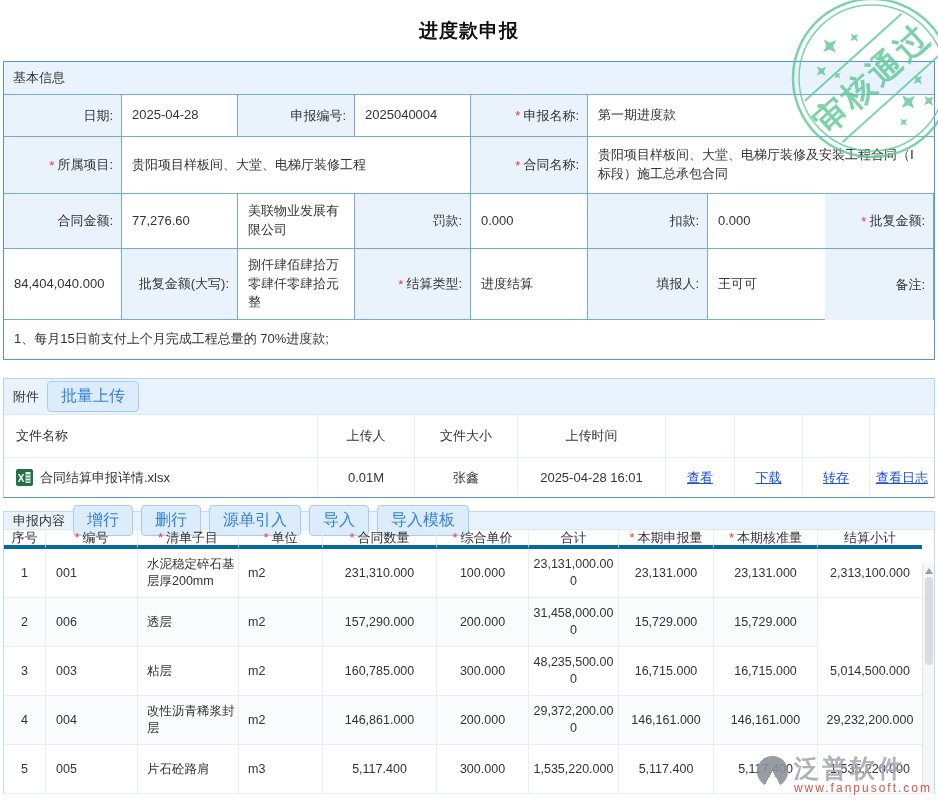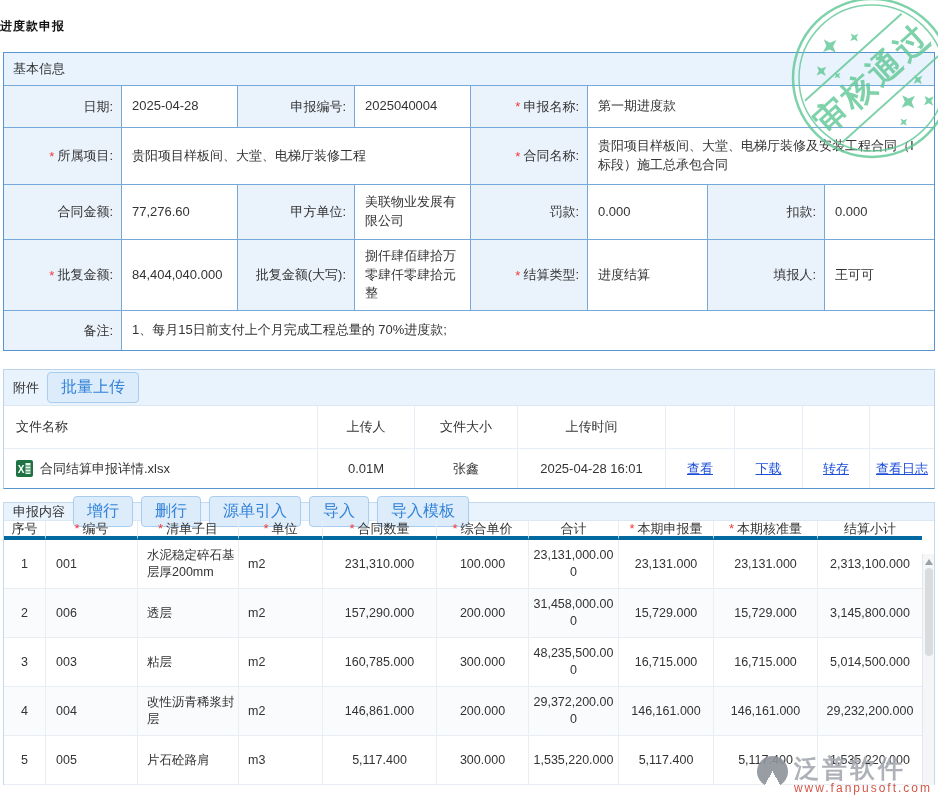--- a/index.html
+++ b/index.html
@@ -1,21 +1,21 @@
 <!DOCTYPE html>
 <html><head>
 <meta charset="utf-8">
 <style>
   * { margin:0; padding:0; box-sizing:border-box; }
   html,body { background:#fff; }
   body { font-family:"Liberation Sans","DejaVu Sans",sans-serif; color:#333; }
   .page { position:relative; width:938px; height:807px; overflow:hidden; background:#fff; margin:0 auto; }
 
   
-  .title { font-size:12px; font-weight:bold; color:#111; padding-top:18px; letter-spacing:1px; }
+  .title { text-align:center; font-size:19px; font-weight:bold; color:#111; padding-top:18px; letter-spacing:1px; }
 
   
   .stamp { position:absolute; left:787px; top:-7px; z-index:6; pointer-events:none; opacity:.8; }
 
   
   .panel { margin:0 3px; background:#fff; }
   .p1 { margin-top:17px; border:1px solid #5795cf; }
   .p2 { margin-top:18px; border:1px solid #bcd4ea; border-bottom-color:#5795cf; }
   .p3 { margin-top:13px; border:1px solid #c3daee; border-bottom:none; }
   .sec-head { background:#e9f3fd; display:flex; align-items:center; padding:0 9px; font-size:13px; color:#333; }
@@ -140,23 +140,20 @@
       <div class="bc val sp3 lc">
           <span>贵阳项目样板间、大堂、电梯厅装修及安装工程合同（Ⅰ标段）施工总承包合同</span>
         </div>
 
       <div class="bc lbl">
           <span>合同金额:</span>
         </div>
       <div class="bc val">
           <span>77,276.60</span>
         </div>
-      <div class="bc lbl">
-          <span>甲方单位:</span>
-        </div>
       <div class="bc val">
           <span>美联物业发展有限公司</span>
         </div>
       <div class="bc lbl">
           <span>罚款:</span>
         </div>
       <div class="bc val">
           <span>0.000</span>
         </div>
       <div class="bc lbl">
@@ -328,21 +325,20 @@
           <div class="mt-row alt">
             <div class="mt-cell c0">2</div>
             <div class="mt-cell c1">006</div>
             <div class="mt-cell c2">透层</div>
             <div class="mt-cell c3">m2</div>
             <div class="mt-cell c4">157,290.000</div>
             <div class="mt-cell c5">200.000</div>
             <div class="mt-cell c6">31,458,000.000</div>
             <div class="mt-cell c7">15,729.000</div>
             <div class="mt-cell c8">15,729.000</div>
-            <div class="mt-cell c9">3,145,800.000</div>
           </div>
           <div class="mt-row">
             <div class="mt-cell c0">3</div>
             <div class="mt-cell c1">003</div>
             <div class="mt-cell c2">粘层</div>
             <div class="mt-cell c3">m2</div>
             <div class="mt-cell c4">160,785.000</div>
             <div class="mt-cell c5">300.000</div>
             <div class="mt-cell c6">48,235,500.000</div>
             <div class="mt-cell c7">16,715.000</div>

